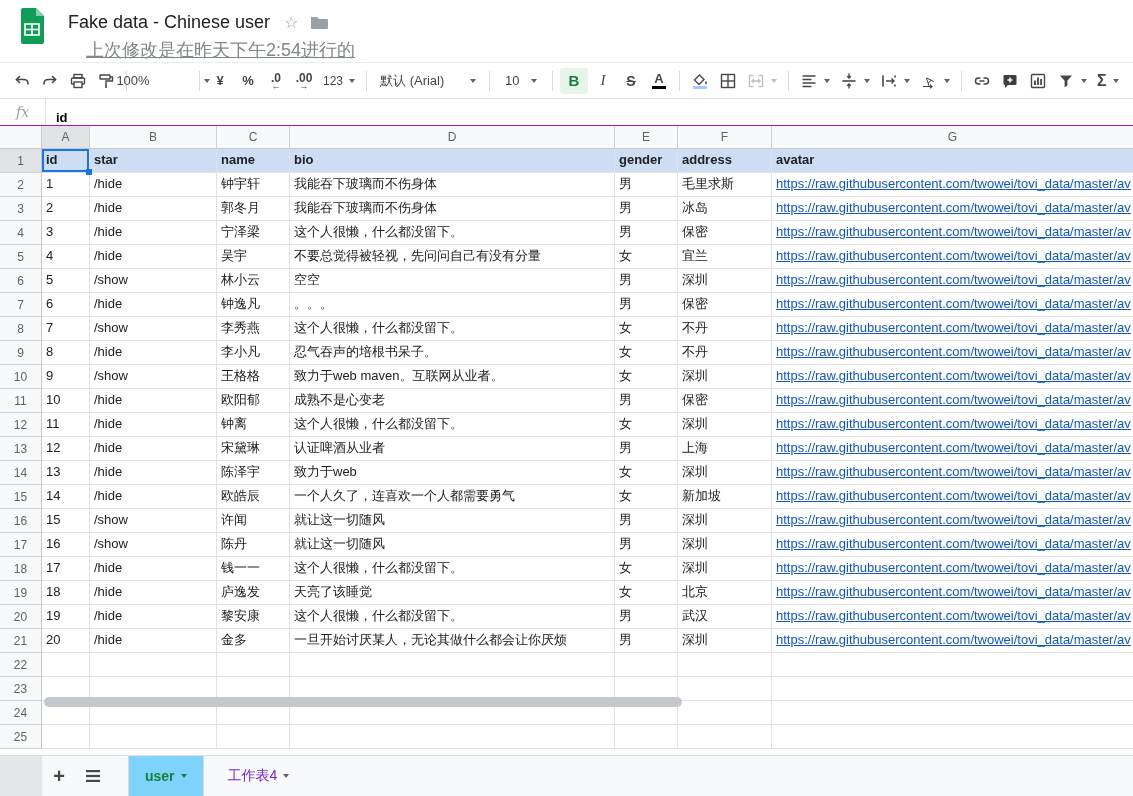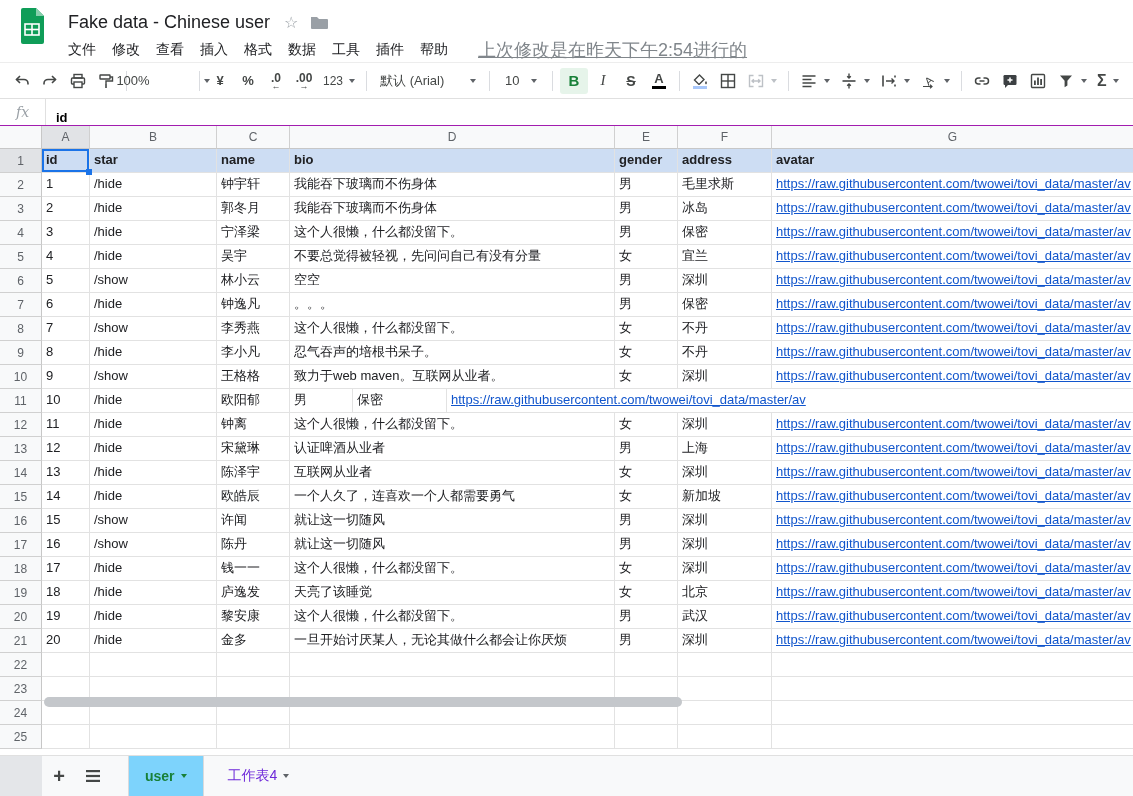--- a/index.html
+++ b/index.html
@@ -102,31 +102,20 @@
     <div class="title-row">
       <span class="doc-title">Fake data - Chinese user</span>
       <span class="star">☆</span>
       <span class="folder">
         <svg width="18" height="16" viewBox="0 0 18 16">
             <path d="M1 3 h6 l2 2 h8 a1 1 0 0 1 1 1 v8 a1 1 0 0 1 -1 1 H2 a1 1 0 0 1 -1 -1 z" fill="#9aa0a6"></path>
           </svg>
       </span>
     </div>
     <div class="menu-row">
-      <span id="menu-items" style="display:flex">
-          <span class="menu-item">文件</span>
-          <span class="menu-item">修改</span>
-          <span class="menu-item">查看</span>
-          <span class="menu-item">插入</span>
-          <span class="menu-item">格式</span>
-          <span class="menu-item">数据</span>
-          <span class="menu-item">工具</span>
-          <span class="menu-item">插件</span>
-          <span class="menu-item">帮助</span>
-        </span>
       <span class="last-modified">上次修改是在昨天下午2:54进行的</span>
     </div>
   </div>
 </div>
 
 <div class="toolbar">
   <div class="tbtn">
     <svg width="18" height="18" viewBox="0 0 18 18">
         <path d="M7 4 L3.5 7.5 L7 11" fill="none" stroke="#444746" stroke-width="1.6"></path>
         <path d="M3.5 7.5 H11 a4 4 0 0 1 4 4 v1" fill="none" stroke="#444746" stroke-width="1.6"></path>
@@ -401,20 +390,21 @@
         <div class="cell c-d">致力于web maven。互联网从业者。</div>
         <div class="cell c-e">女</div>
         <div class="cell c-f">深圳</div>
         <div class="cell c-g"><span class="link">https://raw.githubusercontent.com/twowei/tovi_data/master/av</span></div>
       </div>
       <div class="grid-row">
         <div class="row-h">11</div>
         <div class="cell c-a">10</div>
         <div class="cell c-b">/hide</div>
         <div class="cell c-c">欧阳郁</div>
+        <div class="cell c-d">成熟不是心变老</div>
         <div class="cell c-e">男</div>
         <div class="cell c-f">保密</div>
         <div class="cell c-g"><span class="link">https://raw.githubusercontent.com/twowei/tovi_data/master/av</span></div>
       </div>
       <div class="grid-row">
         <div class="row-h">12</div>
         <div class="cell c-a">11</div>
         <div class="cell c-b">/hide</div>
         <div class="cell c-c">钟离</div>
         <div class="cell c-d">这个人很懒，什么都没留下。</div>
@@ -430,21 +420,21 @@
         <div class="cell c-d">认证啤酒从业者</div>
         <div class="cell c-e">男</div>
         <div class="cell c-f">上海</div>
         <div class="cell c-g"><span class="link">https://raw.githubusercontent.com/twowei/tovi_data/master/av</span></div>
       </div>
       <div class="grid-row">
         <div class="row-h">14</div>
         <div class="cell c-a">13</div>
         <div class="cell c-b">/hide</div>
         <div class="cell c-c">陈泽宇</div>
-        <div class="cell c-d">互联网从业者</div>
+        <div class="cell c-d">致力于web</div>
         <div class="cell c-e">女</div>
         <div class="cell c-f">深圳</div>
         <div class="cell c-g"><span class="link">https://raw.githubusercontent.com/twowei/tovi_data/master/av</span></div>
       </div>
       <div class="grid-row">
         <div class="row-h">15</div>
         <div class="cell c-a">14</div>
         <div class="cell c-b">/hide</div>
         <div class="cell c-c">欧皓辰</div>
         <div class="cell c-d">一个人久了，连喜欢一个人都需要勇气</div>

